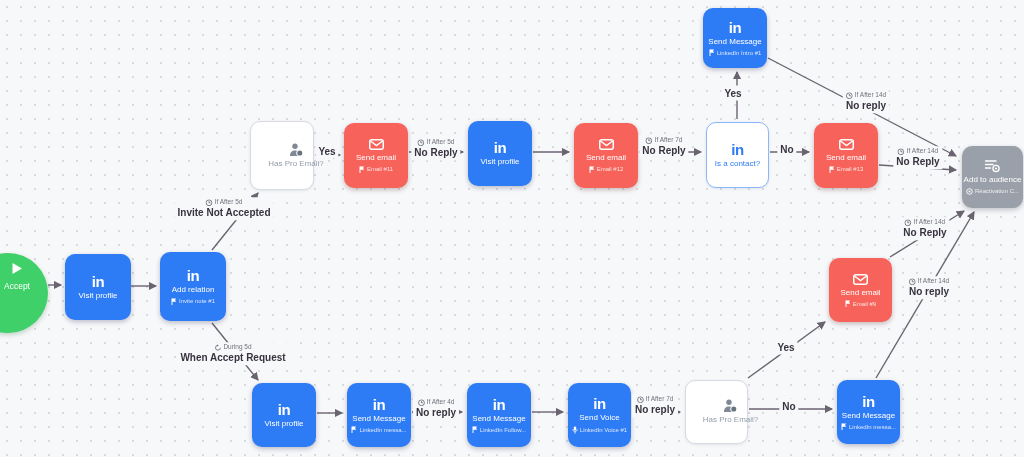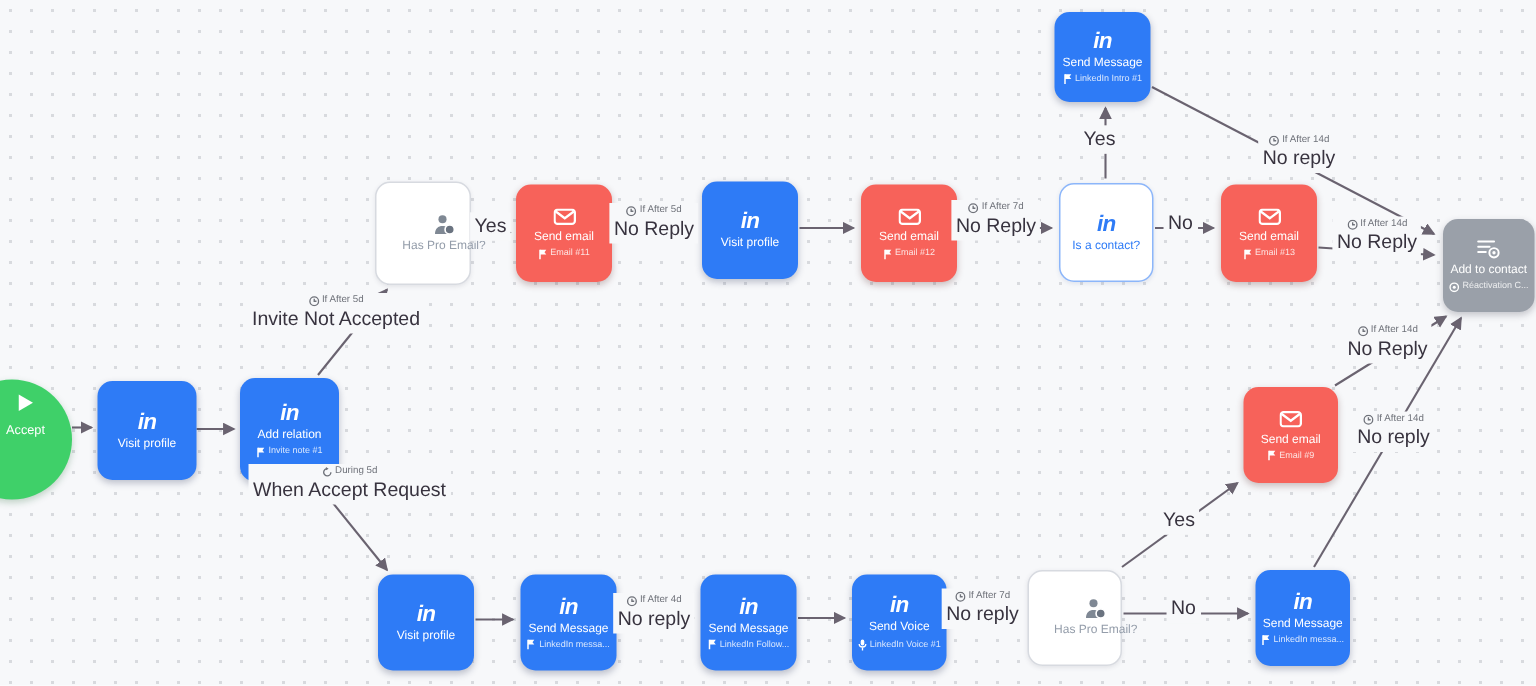--- a/index.html
+++ b/index.html
@@ -17,39 +17,39 @@
   #edge-layer line { stroke:#6a6370; stroke-width:1.4; }
 
   .node {
     position:absolute; z-index:2; border-radius:10px;
     display:flex; flex-direction:column; align-items:center; justify-content:center;
     gap:3px; padding:4px; text-align:center; cursor:pointer;
   }
   .node .title { font-size:8px; font-weight:normal; color:#fff; line-height:1.1; white-space:nowrap; }
   .node .subtitle { font-size:6px; color:rgba(255,255,255,.82); display:flex; align-items:center; gap:2px; white-space:nowrap; }
   .node .icon { display:flex; align-items:center; justify-content:center; min-height:13px; }
-  .icon-in { font-size:15px; font-weight:800; color:#fff; line-height:1; letter-spacing:-.5px;font-style:italic; }
+  .icon-in { font-size:15px; font-weight:800; color:#fff; line-height:1; letter-spacing:-.5px; }
 
   .blue  { background:#2e7bf6; box-shadow:0 2px 5px rgba(30,40,80,.28); }
   .red   { background:#f7625a; box-shadow:0 2px 5px rgba(80,30,30,.28); }
   .gray  { background:#9aa0a9; box-shadow:0 2px 5px rgba(40,40,60,.25); }
   .outline { background:#fff; border:1px solid #d7dae0; box-shadow:0 1px 3px rgba(60,60,80,.10);padding-left:32px; }
   .outline .title { color:#949daa; }
   .outline-blue { background:#fff; border:1px solid #8cb6fa; box-shadow:0 1px 3px rgba(60,90,160,.12); }
   .outline-blue .title { color:#2e7bf6;text-align:center; }
   .outline-blue .icon-in { color:#2e7bf6; }
 
   .start { border-radius:50%; background:#3fd069; box-shadow:0 2px 5px rgba(20,90,40,.25);
            justify-content:flex-start; padding-top:9px; padding-left:22px; gap:7px; }
   .start .title { font-size:8.5px; }
 
   .elabel { position:absolute; z-index:3; transform:translate(-50%,-50%);
             background:#f7f8fa; padding:1px 3px; text-align:center; line-height:1.3; }
   .elabel .small { font-size:6.5px; color:#6f727a; display:flex; align-items:center; gap:2px; justify-content:center; white-space:nowrap; }
-  .elabel .bold  { font-size:13px; font-weight:normal; color:#38333f; white-space:nowrap; }
+  .elabel .bold  { font-size:10px; font-weight:bold; color:#38333f; white-space:nowrap; }
   .lbl-ico { display:inline-flex; }
 </style>
 </head>
 <body>
 
 <div class="canvas">
   <svg id="edge-layer" xmlns="http://www.w3.org/2000/svg">
     <defs>
       <marker id="arw" markerWidth="7" markerHeight="7" refX="5.2" refY="3" orient="auto">
         <path d="M0,0 L6,3 L0,6 z" fill="#6a6370"></path>
@@ -191,21 +191,21 @@
         <svg width="17" height="14" viewBox="0 0 17 14">
           <g stroke="#fff" stroke-width="1.4" stroke-linecap="round">
             <line x1="1.5" y1="2" x2="12" y2="2"></line>
             <line x1="1.5" y1="5.5" x2="9" y2="5.5"></line>
             <line x1="1.5" y1="9" x2="6.5" y2="9"></line>
           </g>
           <circle cx="12" cy="9.5" r="3.1" fill="none" stroke="#fff" stroke-width="1.3"></circle>
           <circle cx="12" cy="9.5" r="1.1" fill="#fff"></circle>
         </svg>
       </div>
-      <div class="title">Add to contact</div>
+      <div class="title">Add to audience</div>
       <div class="subtitle">
         <span class="lbl-ico">
           <svg width="7" height="7" viewBox="0 0 7 7">
             <circle cx="3.5" cy="3.5" r="2.8" fill="none" stroke="#fff" stroke-width="0.9"></circle>
             <circle cx="3.5" cy="3.5" r="1" fill="#fff"></circle>
           </svg>
         </span>
         <span>Réactivation C...</span>
       </div>
     </div>
@@ -311,21 +311,21 @@
         <span class="lbl-ico">
           <svg width="7" height="7" viewBox="0 0 7 7">
             <circle cx="3.5" cy="3.5" r="2.9" fill="none" stroke="#6f727a" stroke-width="0.9"></circle>
             <path d="M3.5 1.8 V3.5 H5" fill="none" stroke="#6f727a" stroke-width="0.9"></path>
           </svg>
         </span>
         <span>If After 5d</span>
       </div>
       <div class="bold">Invite Not Accepted</div>
     </div>
-    <div class="elabel" style="left: 233px; top: 323px;">
+    <div class="elabel" style="left: 233px; top: 354px;">
       <div class="small">
         <span class="lbl-ico">
           <svg width="7" height="7" viewBox="0 0 7 7">
             <path d="M5.9 3.5 A2.4 2.4 0 1 1 3.5 1.1" fill="none" stroke="#6f727a" stroke-width="0.9"></path>
             <path d="M2.6 0 L4.4 1.1 L2.6 2.2 Z" fill="#6f727a"></path>
           </svg>
         </span>
         <span>During 5d</span>
       </div>
       <div class="bold">When Accept Request</div>

